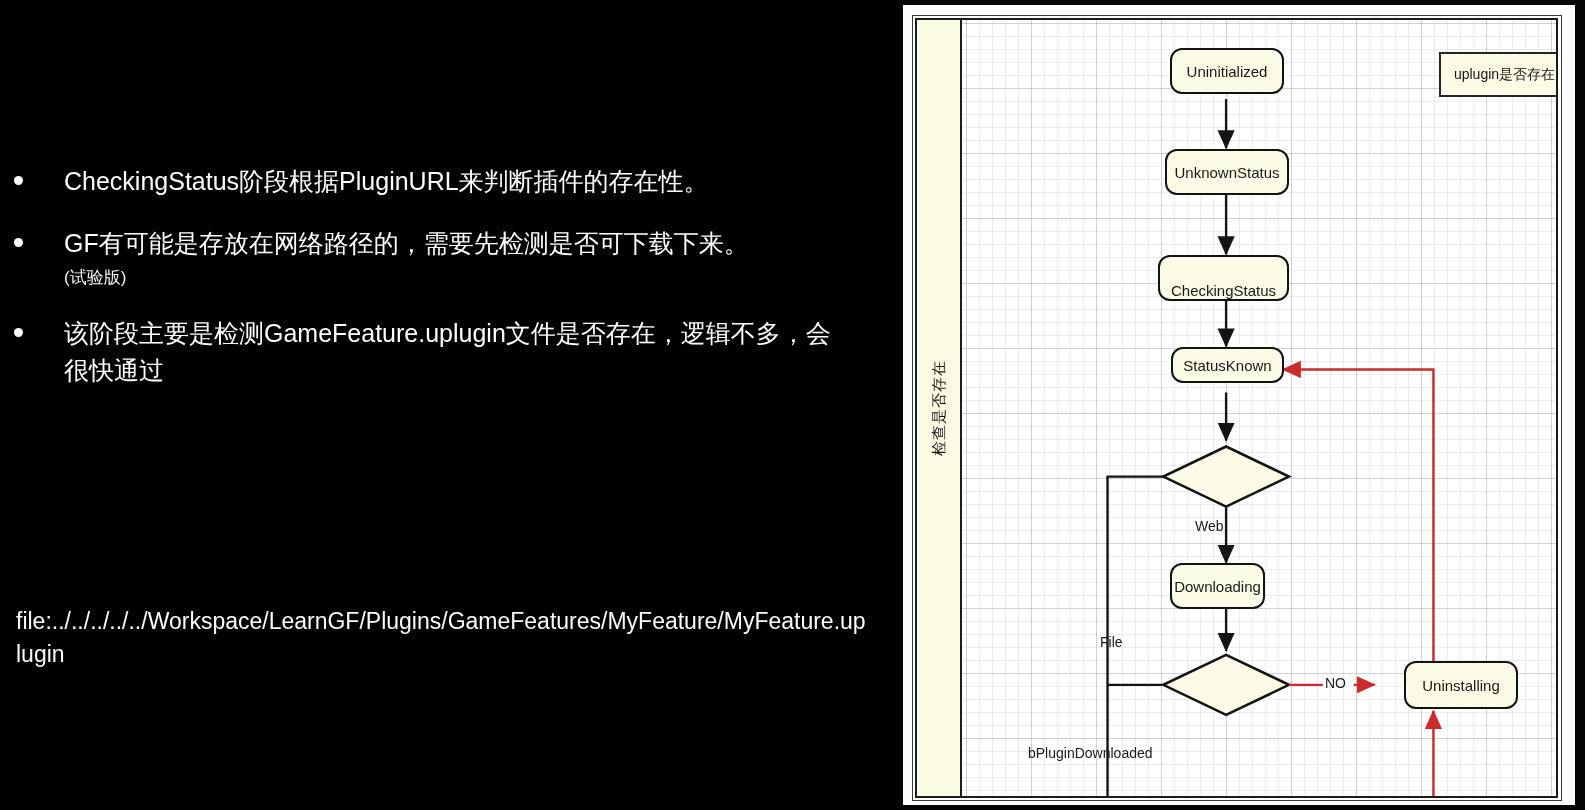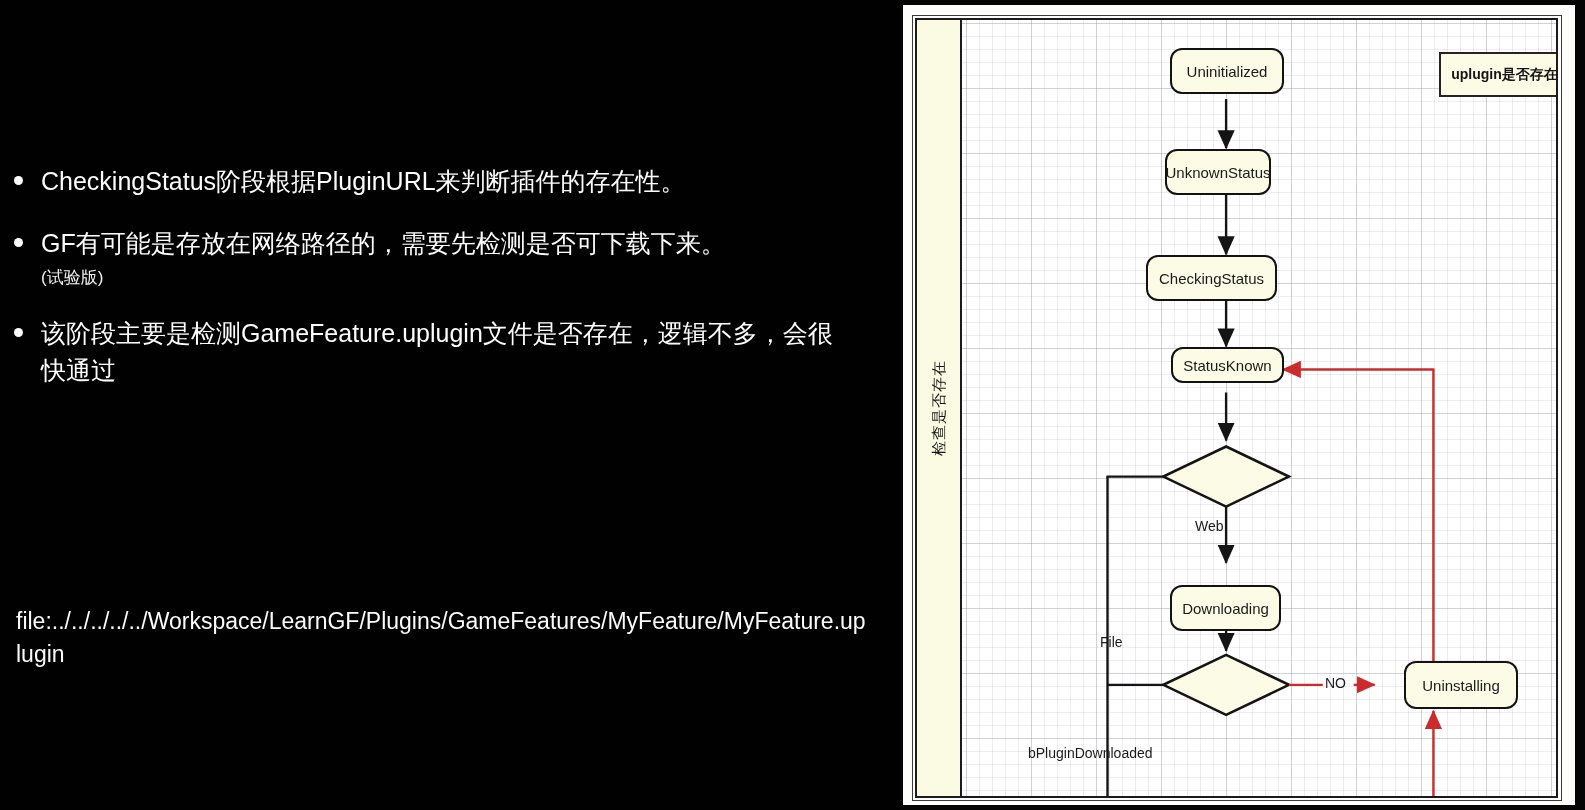--- a/index.html
+++ b/index.html
@@ -39,20 +39,21 @@
   #bullets {
     position: absolute;
     left: 14px;
     top: 163px;
     width: 840px;
   }
   .bullet-row {
     display: flex;
     align-items: flex-start;
     margin-bottom: 26px;
+    gap: 23px;
   }
   .bullet-dot {
     width: 9px; height: 9px;
     border-radius: 50%;
     background: #ffffff;
     margin-top: 13px;
     margin-right: 18px;
     flex: 0 0 auto;
   }
   .bullet-body { flex: 1 1 auto; }
@@ -175,21 +176,20 @@
     white-space: nowrap;
   }
 
   
   #note {
     position: absolute;
     left: 477px;
     top: 32px;
     width: 137px;
     height: 45px;
-    font-weight: bold;
   }
   #note-body {
     position: absolute;
     inset: 0;
     background: #fbfbe6;
     border: 2.2px solid #242424;
     box-sizing: border-box;
     clip-path: polygon(0 0, calc(100% - 17px) 0, 100% 17px, 100% 100%, 0 100%);
   }
   #note-label {
@@ -288,33 +288,33 @@
           <line x1="473" y1="642" x2="473" y2="349" stroke="#cc2b2b" stroke-width="2.4"></line>
           <line x1="474" y1="349" x2="322" y2="349" stroke="#cc2b2b" stroke-width="2.4" marker-end="url(#arrow-red)"></line>
 
           <line x1="473" y1="790" x2="473" y2="690" stroke="#cc2b2b" stroke-width="2.4" marker-end="url(#arrow-red)"></line>
         </svg>
 
         <div class="node-box" style="left:208px; top:28px; width:114px; height:46px;">
           <span>Uninitialized</span>
         </div>
 
-        <div class="node-box" style="left:203px; top:129px; width:106px; height:46px;">
+        <div class="node-box" style="left:203px; top:129px; width:124px; height:46px;">
           <span>UnknownStatus</span>
         </div>
 
-        <div class="node-box" style="left:184px; top:235px; width:131px; height:46px;">
+        <div class="node-box" style="left:196px; top:235px; width:131px; height:46px;align-items:flex-end;">
           <span>CheckingStatus</span>
         </div>
 
         <div class="node-box" style="left:209px; top:327px; width:113px; height:36px;">
           <span>StatusKnown</span>
         </div>
 
-        <div class="node-box" style="left:208px; top:565px; width:111px; height:46px;">
+        <div class="node-box" style="left:208px; top:543px; width:95px; height:46px;">
           <span>Downloading</span>
         </div>
 
         <div class="node-box" style="left:416px; top:641px; width:114px; height:48px;margin-left:26px;">
           <span>Uninstalling</span>
         </div>
 
         <div class="edge-label" style="left:233px; top:498px;">Web</div>
 
         <div class="edge-label" style="left:138px; top:614px;">File</div>

